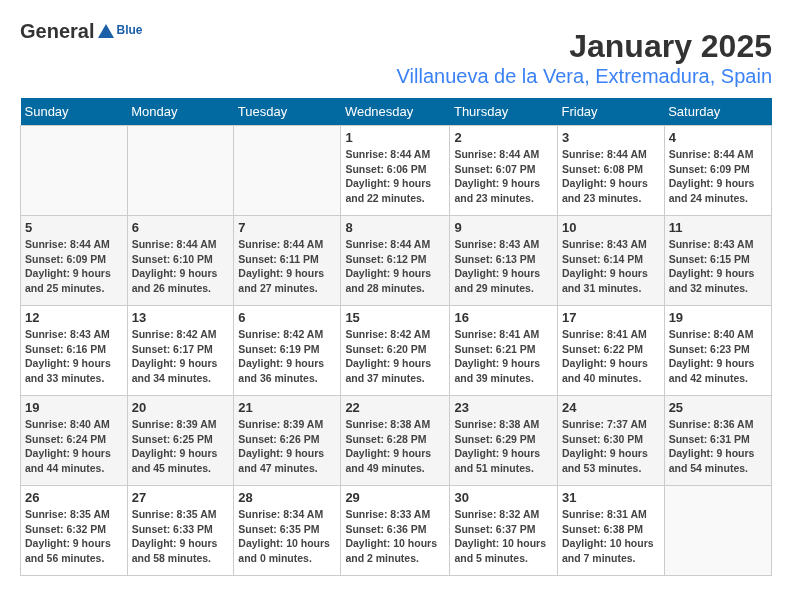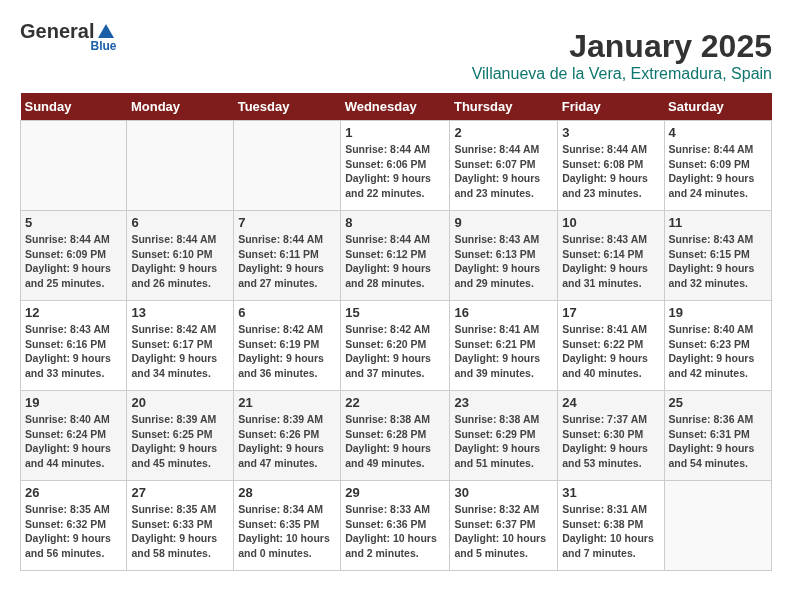--- a/index.html
+++ b/index.html
@@ -11,52 +11,52 @@
       padding: 20px;
     }
     .header-section {
       display: flex;
       justify-content: space-between;
       align-items: flex-start;
       margin-bottom: 10px;
     }
     .logo {
       display: flex;
-      flex-direction: column;
-      align-items: flex-end;
+      flex-direction: row;
+      align-items: center;
     }
     .logo-row {
       display: flex;
       align-items: center;
     }
     .title-section {
       text-align: right;
     }
     .calendar-title {
       font-size: 32px;
       font-weight: bold;
       color: #333;
       margin-top: 8px;
     }
     .calendar-subtitle {
-      font-size: 16px;
-      color: #0f766e;
+      font-size: 20px;
+      color: #3b82f6;
     }
     .calendar-table {
       width: 100%;
       border-collapse: collapse;
       font-size: 11px;
     }
     .calendar-table thead th {
-      background-color: #7f1d1d;
+      background-color: #0369a1;
       color: #fff;
       padding: 6px 4px;
       text-align: left;
       font-size: 13px;
-      font-weight: bold;
+      font-weight: normal;
     }
     .calendar-table tbody td {
       border: 1px solid #ccc;
       vertical-align: top;
       padding: 4px;
       width: 113px;
       height: 90px;
       background: #fff;
     }
     .calendar-table tbody tr:nth-child(even) td {

